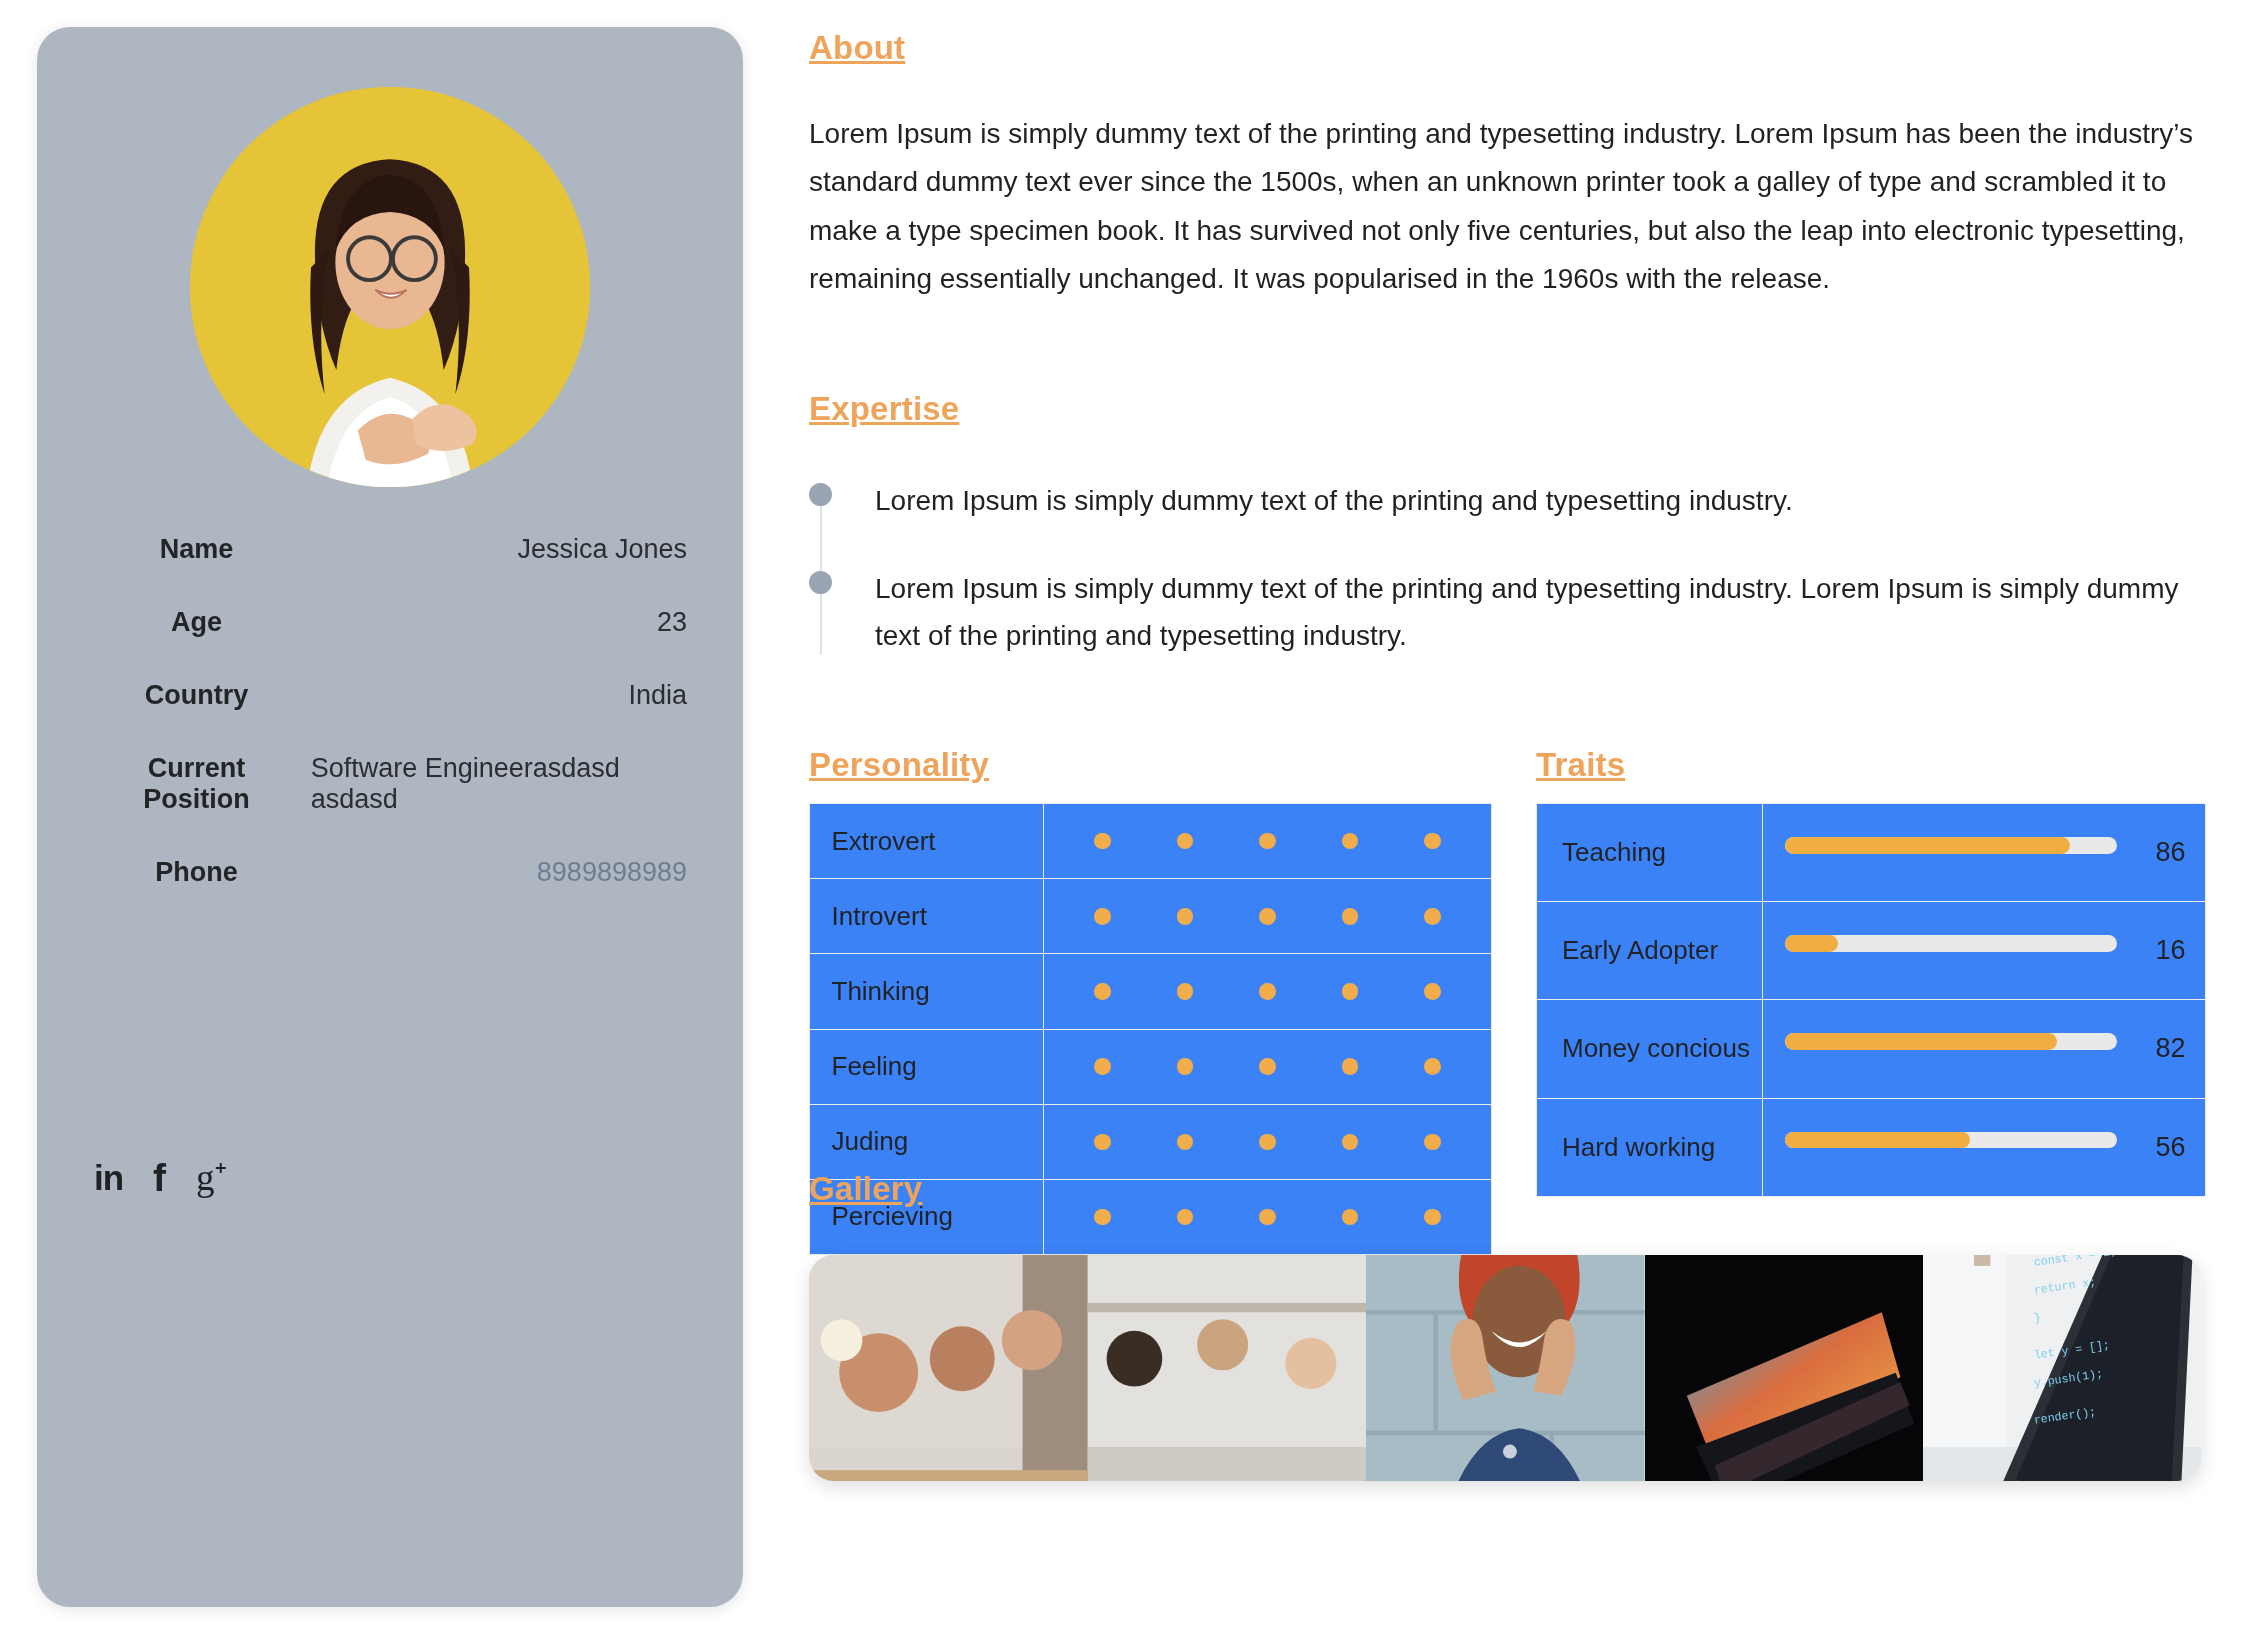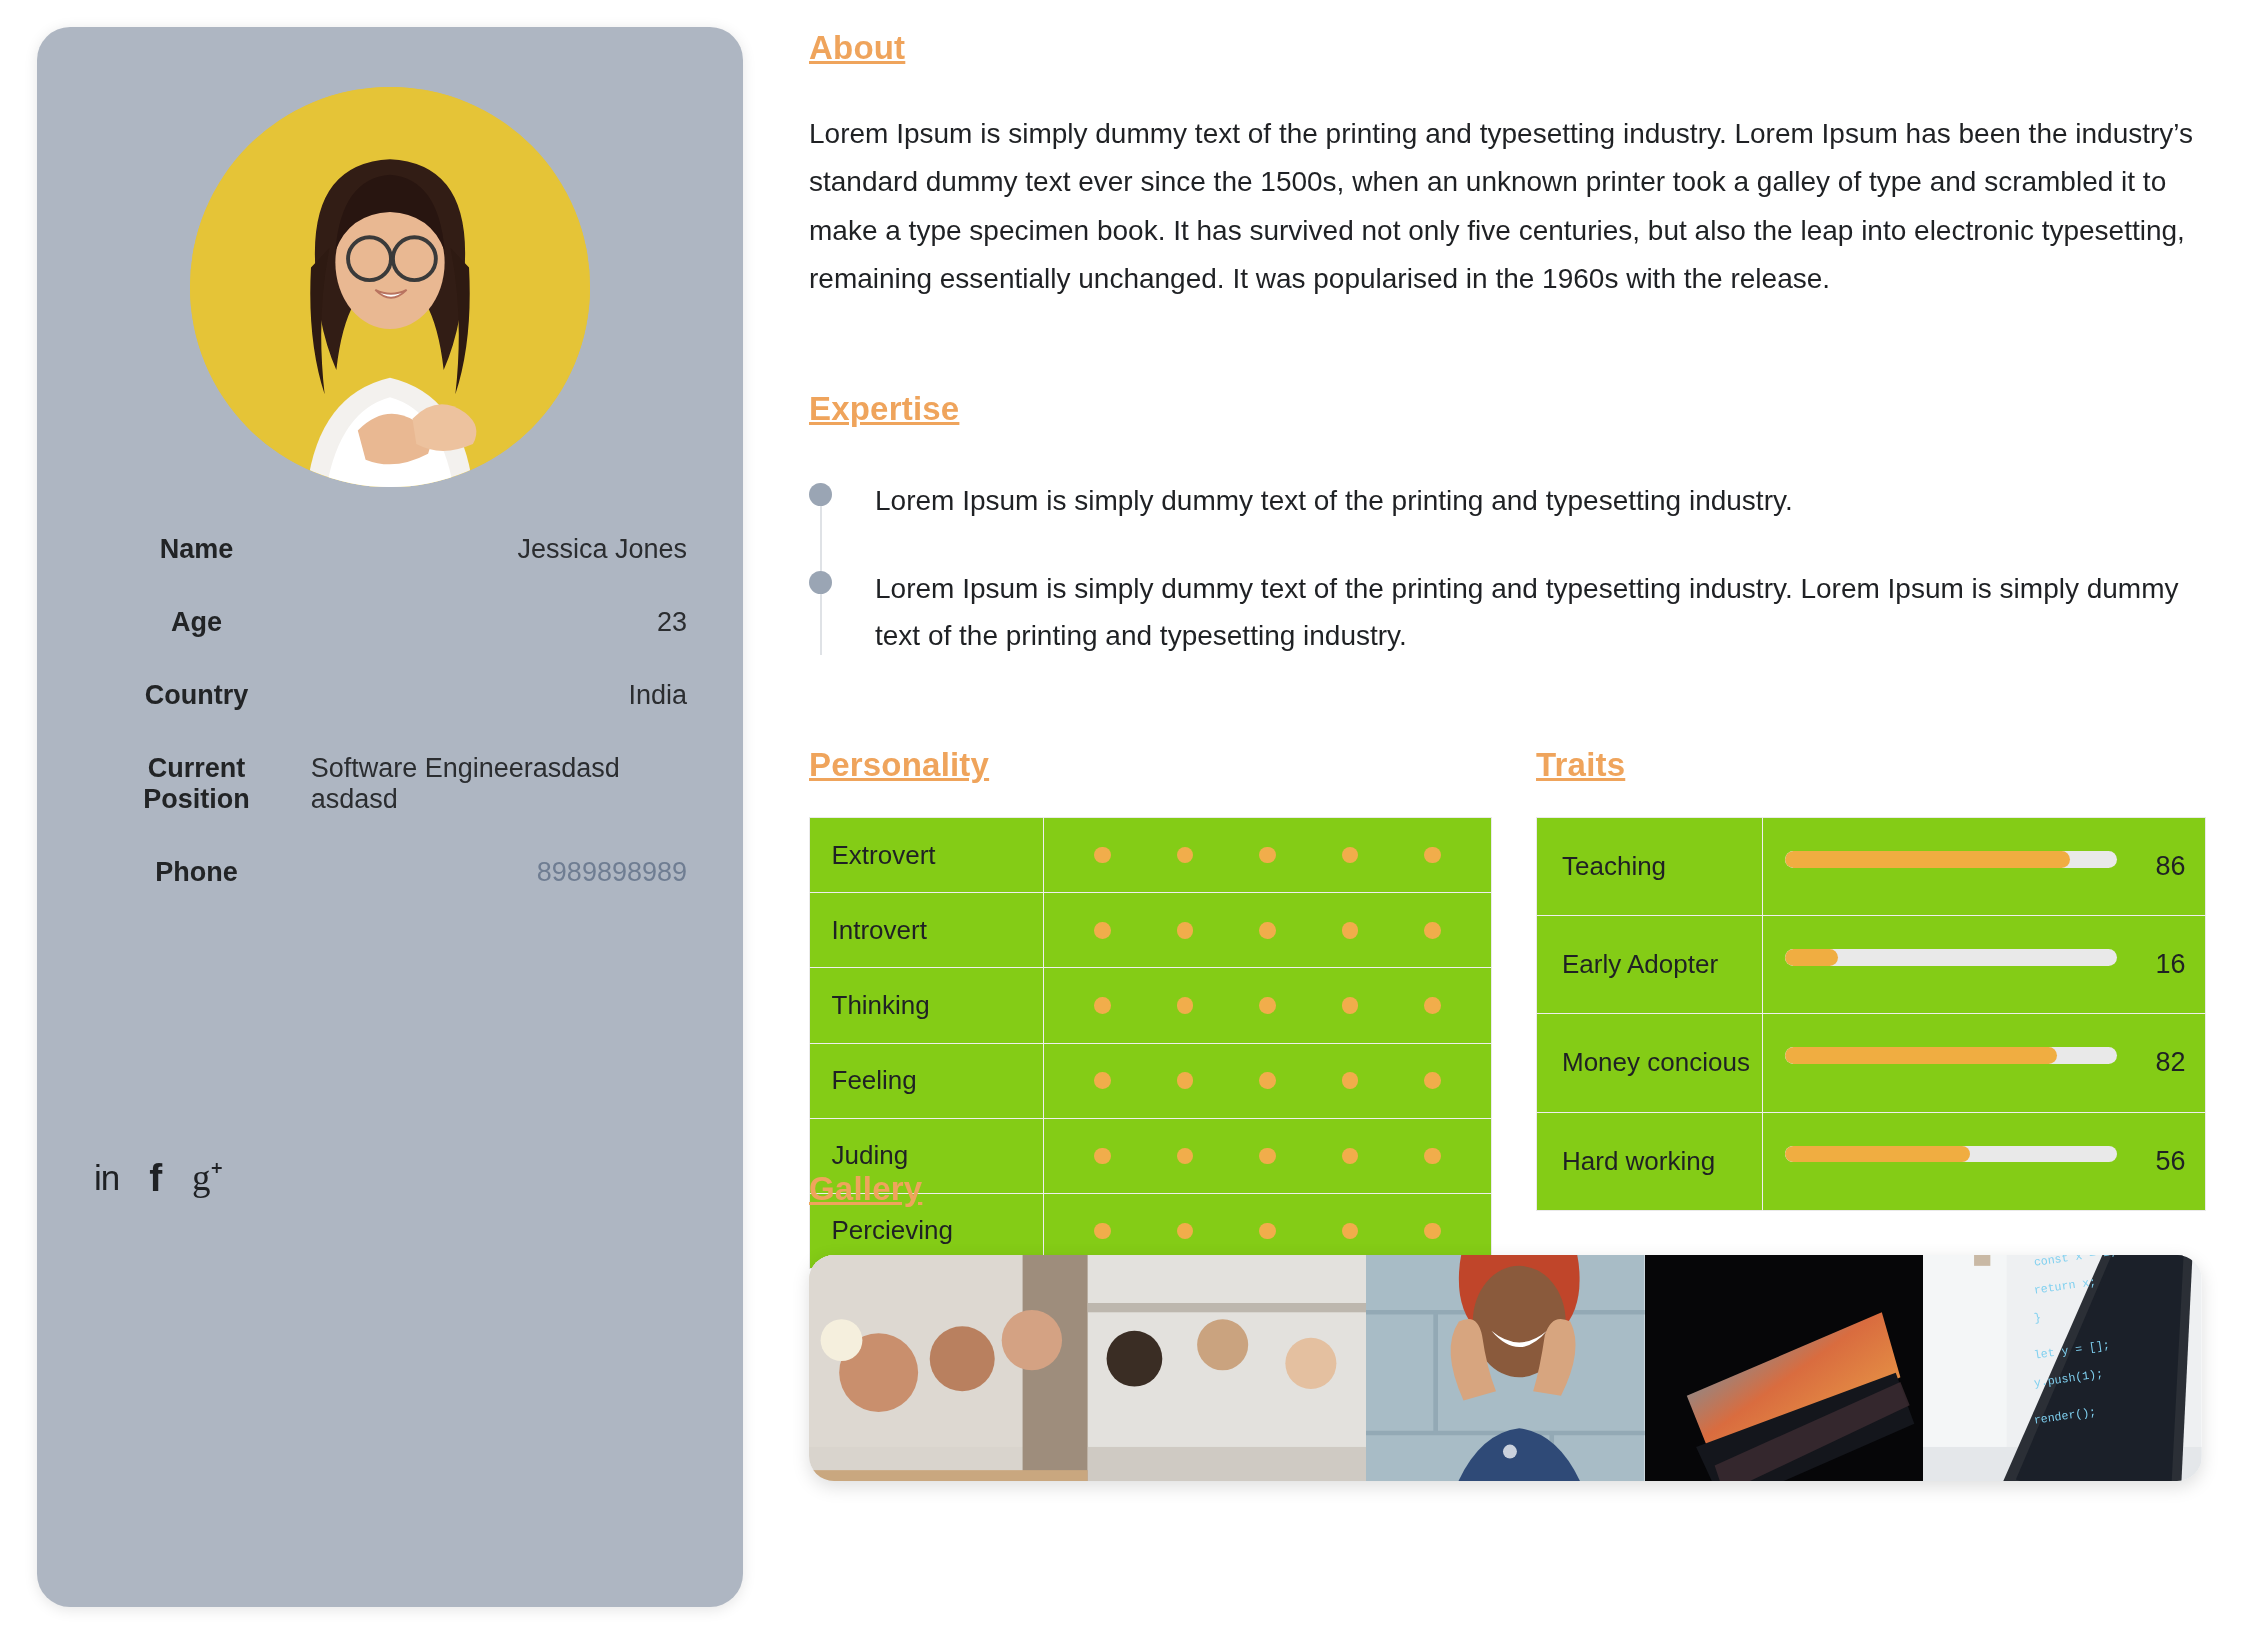--- a/index.html
+++ b/index.html
@@ -85,21 +85,21 @@
     display: flex;
     align-items: center;
     gap: 25px;
   }
   .social-icon {
     color: #1f2124;
     line-height: 1;
     display: inline-block;
     cursor: pointer;
   }
-  .ic-in { font-size: 35px; font-weight: normal; letter-spacing: -1px; }
+  .ic-in { font-size: 35px; font-weight: bold; letter-spacing: -1px; }
   .ic-fb { font-size: 39px; font-weight: bold; padding: 0 4.9px; }
   .ic-gp { font-size: 37px; font-family: "Liberation Serif", serif; }
 
   .quote-box {
     position: absolute;
     left: 59px;
     top: 1281px;
     width: 593px;
     height: 263px;
     border-radius: 21.5px;
@@ -169,25 +169,25 @@
     font-size: 28px;
     line-height: 1.68;
     color: #1f2124;
   }
 
   
   #personality-section { position: absolute; left: 0; top: 746px; width: 683px; }
   #traits-section { position: absolute; left: 727px; top: 746px; width: 670px; }
 
   .data-table {
-    margin-top: 33px;
+    margin-top: 19px;
     width: 100%;
     border: 1px solid #eaeaea;
     border-collapse: collapse;
-    background: #84cc16;
+    background: #3b82f6;
     padding-left: 28px;
   }
   .data-table tr { border-bottom: 1px solid #eeeeee; }
   .data-table tr:last-child { border-bottom: none; }
   .data-table td {
     border-right: 1px solid #eeeeee;
     vertical-align: middle;
   }
   .data-table td:last-child { border-right: none; }
 

